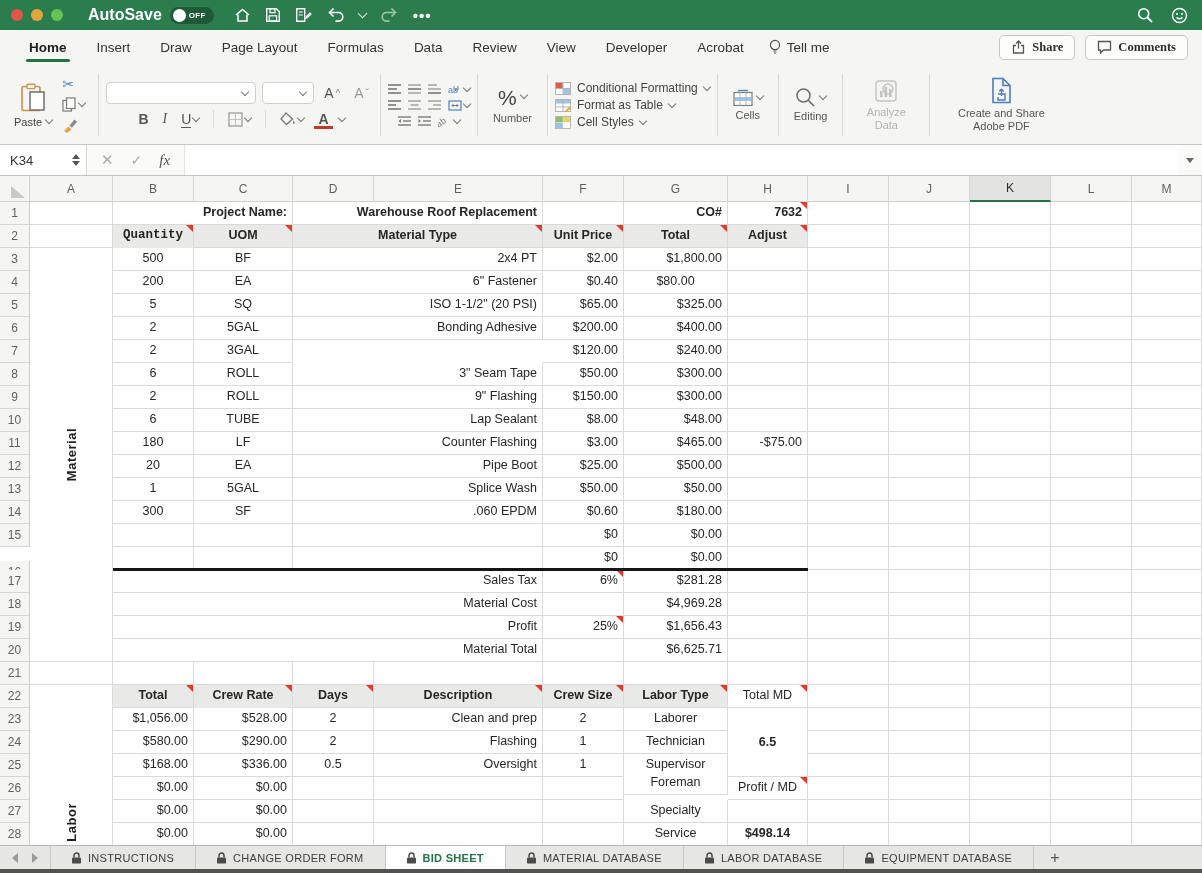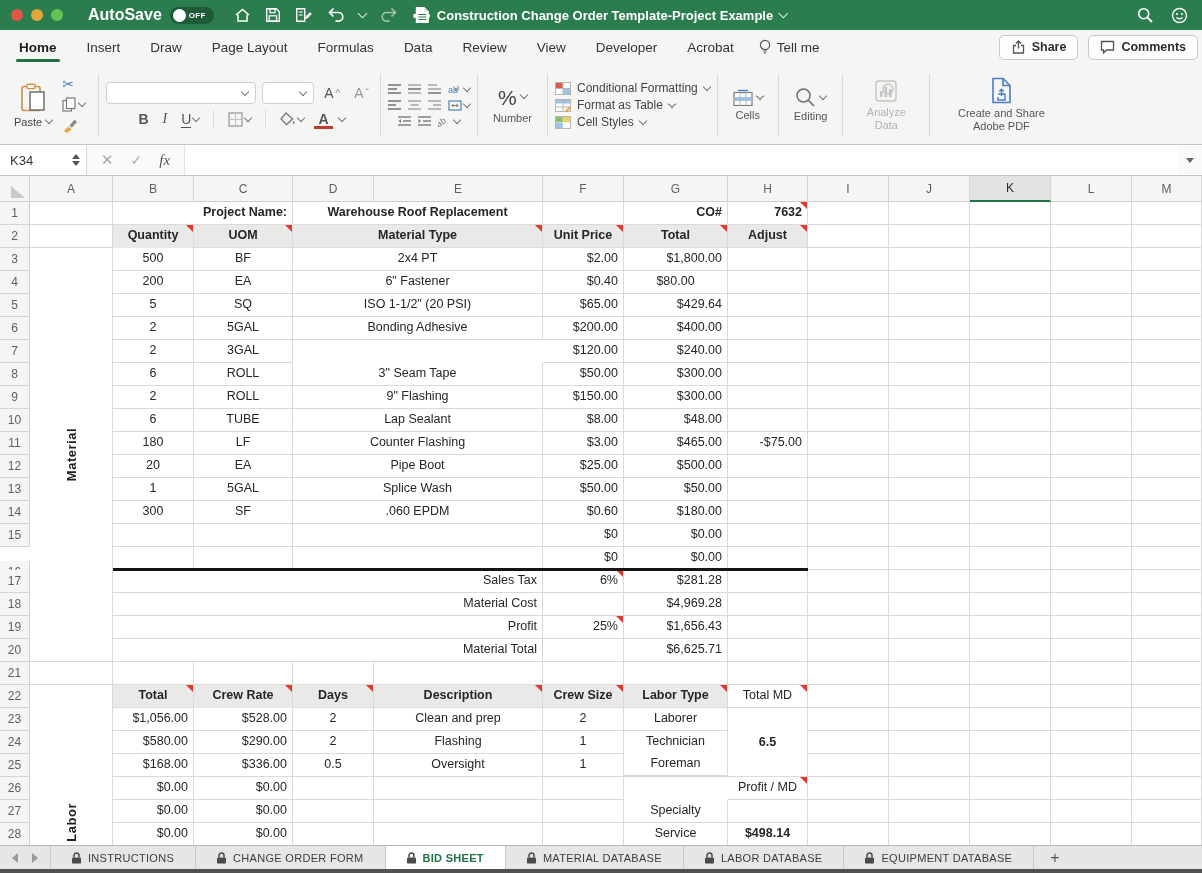--- a/index.html
+++ b/index.html
@@ -19,29 +19,29 @@
   .tb-icons { display:flex; align-items:center; gap:14px; margin-left:20px; }
   .tbi { display:flex; align-items:center; cursor:pointer; }
   .tbi.dim { opacity:.55; }
   .tb-ellipsis { font-size:15px; letter-spacing:1px; font-weight:bold; cursor:pointer; }
   .tb-title { position:absolute; left:50%; transform:translateX(-50%); display:flex; align-items:center; gap:7px; white-space:nowrap; }
   .tb-title-text { font-size:13px; font-weight:bold; }
   .tb-right { margin-left:auto; display:flex; gap:18px; padding-right:14px; align-items:center; }
   .chev-w { width:7px; height:7px; border-right:1.5px solid rgba(255,255,255,.85); border-bottom:1.5px solid rgba(255,255,255,.85); transform:rotate(45deg); margin-top:-4px; }
 
   
-  .menubar { height:34px; background:#f5f5f3; display:flex; align-items:center; padding:0 4px; }
+  .menubar { height:34px; background:#f5f5f3; display:flex; align-items:center; padding:0 14px; }
   #menu-tabs { display:flex; height:100%; }
   .mtab { padding:0 15px; font-size:13.5px; color:#333; display:flex; align-items:center; position:relative; cursor:pointer; white-space:nowrap; }
   .mtab.active { font-weight:bold; color:#1e1e1e; }
   .mtab.active::after { content:""; position:absolute; left:12px; right:12px; bottom:2px; height:3px; background:#217346; border-radius:2px; }
   .tellme { display:flex; align-items:center; gap:6px; font-size:13.5px; color:#333; padding:0 10px; cursor:pointer; }
   .mb-right { margin-left:auto; display:flex; gap:10px; }
   .mb-btn { display:flex; align-items:center; gap:6px; border:1px solid #c7c7c5; border-radius:5px; background:#fdfdfc; height:25px; padding:0 11px; font-size:12.5px; color:#2d2d2d; cursor:pointer; }
-  .mb-btn b { font-weight:bold; }
+  .mb-btn b { font-weight:bold;font-family:Liberation Serif, serif; }
 
   
   .ribbon { height:81px; background:#f5f5f3; border-bottom:1px solid #c6c6c4; display:flex; align-items:stretch; padding:6px 8px 4px 10px; }
   .rdiv { width:1px; background:#d8d8d6; margin:4px 7px; }
   .rgroup { display:flex; align-items:center; }
   .paste { flex-direction:column; justify-content:center; gap:3px; cursor:pointer; padding:0 4px; }
   .paste-label { font-size:11px; color:#444; display:flex; gap:4px; align-items:center; }
   .clipcol { display:flex; flex-direction:column; justify-content:center; gap:6px; padding:0 6px; }
   .mini { display:flex; align-items:center; gap:3px; cursor:pointer; }
   .scissors { color:#4a84c0; font-size:14px; line-height:1; }
@@ -86,21 +86,21 @@
   
   #sheet { position:relative; width:1202px; height:669px; background:#fff; overflow:hidden; }
   .corner { position:absolute; left:0; top:0; width:30px; height:26px; background:#f5f5f4; border-right:1px solid #cfcfcd; border-bottom:1px solid #cfcfcd; }
   .corner i { position:absolute; right:4px; bottom:3px; width:14px; height:12px; background:#c9c9c7; clip-path:polygon(0 0,100% 100%,0 100%); display:block; }
   .colhdr { position:absolute; top:0; height:26px; background:#f5f5f4; border-right:1px solid #d5d5d3; border-bottom:1px solid #cfcfcd; font-size:12px; color:#5f5f5f; display:flex; align-items:center; justify-content:center; cursor:pointer; }
   .colhdr.sel { background:#e3e3e1; border-bottom:2px solid #217346; color:#2d2d2d; }
   .rowhdr { position:absolute; left:0; width:30px; background:#f5f5f4; border-right:1px solid #cfcfcd; border-bottom:1px solid #d5d5d3; font-size:12px; color:#5f5f5f; display:flex; align-items:center; justify-content:center; cursor:pointer; }
   .cell { position:absolute; border-right:1px solid #dadad8; border-bottom:1px solid #dadad8; font-size:12.5px; color:#262626; line-height:21px; padding:0 5px; white-space:nowrap; overflow:hidden; background:#fff; cursor:cell; }
   .cell.hdr { background:#e9e9e7; font-weight:bold; text-align:center; }
   .cell.b { font-weight:bold; }
-  .a-l{text-align:center;} .a-c{text-align:center;} .a-r{text-align:right;}
+  .a-l{text-align:right;} .a-c{text-align:center;} .a-r{text-align:right;}
   .cell .tri { position:absolute; top:0; right:0; width:0; height:0; border-top:7px solid #e03a2f; border-left:7px solid transparent; }
   .cell.mid { display:flex; align-items:center; justify-content:center; padding:0; }
   .cell.vwrap { display:flex; align-items:center; justify-content:center; padding:0; }
   .vtext { writing-mode:vertical-rl; transform:rotate(180deg); font-weight:bold; font-size:13px; letter-spacing:.5px; color:#1f1f1f; }
   .thickline { position:absolute; height:3px; background:#151515; z-index:5; }
 
   
   .tabbar { height:24px; background:#e6e6e4; border-top:1px solid #b8b8b6; display:flex; align-items:stretch; }
   .tabnav { display:flex; align-items:center; gap:14px; padding:0 12px; border-right:1px solid #cacac8; }
   .tabnav i { width:0; height:0; display:block; cursor:pointer; }
@@ -158,31 +158,20 @@
         </svg>
     </span>
     <span class="chev-w"></span>
     <span class="tbi dim">
       <svg width="19" height="17" viewBox="0 0 19 17">
           <path d="M11.5 1.5 L15.5 5.5 L11.5 9.5" stroke="#fff" fill="none" stroke-width="1.6"></path>
           <path d="M15.2 5.5 h-8.7 a4.3 4.3 0 0 0 0 8.6 h3" stroke="#fff" fill="none" stroke-width="1.6"></path>
         </svg>
     </span>
     <span class="tb-ellipsis">•••</span>
-  </div>
-  <div class="tb-title">
-    <span>
-      <svg width="15" height="18" viewBox="0 0 15 18">
-          <path d="M1 1 h8.5 l4.5 4.5 V17 H1z" fill="#fff"></path>
-          <path d="M9.5 1 v4.5 H14" fill="#cfe3d4"></path>
-          <path d="M3.5 8.5 h8 M3.5 11 h8 M3.5 13.5 h8" stroke="#2b7d4e" stroke-width="1.1"></path>
-        </svg>
-    </span>
-    <span class="tb-title-text">Construction Change Order Template-Project Example</span>
-    <span class="chev-w"></span>
   </div>
   <div class="tb-right">
     <span class="tbi">
       <svg width="16" height="16" viewBox="0 0 16 16">
           <circle cx="6.7" cy="6.7" r="5" stroke="#fff" fill="none" stroke-width="1.6"></circle>
           <line x1="10.6" y1="10.6" x2="15" y2="15" stroke="#fff" stroke-width="1.8"></line>
         </svg>
     </span>
     <span class="tbi">
       <svg width="17" height="17" viewBox="0 0 17 17">
@@ -563,21 +552,21 @@
     <div class="cell a-l b" style="left: 293px; top: 26px; width: 250px; height: 23px; position: absolute;">Warehouse Roof Replacement</div>
     <div class="cell" style="left: 543px; top: 26px; width: 81px; height: 23px; position: absolute;"></div>
     <div class="cell a-r b" style="left: 624px; top: 26px; width: 104px; height: 23px; position: absolute;">CO#</div>
     <div class="cell a-r b" style="left: 728px; top: 26px; width: 80px; height: 23px; position: absolute;">7632<i class="tri"></i></div>
     <div class="cell" style="left: 808px; top: 26px; width: 81px; height: 23px; position: absolute;"></div>
     <div class="cell" style="left: 889px; top: 26px; width: 81px; height: 23px; position: absolute;"></div>
     <div class="cell" style="left: 970px; top: 26px; width: 81px; height: 23px; position: absolute;"></div>
     <div class="cell" style="left: 1051px; top: 26px; width: 81px; height: 23px; position: absolute;"></div>
     <div class="cell" style="left: 1132px; top: 26px; width: 70px; height: 23px; position: absolute;"></div>
     <div class="cell" style="left: 30px; top: 49px; width: 83px; height: 23px; position: absolute;"></div>
-    <div class="cell hdr" style="left: 113px; top: 49px; width: 81px; height: 36px; position: absolute;">Quantity<i class="tri"></i></div>
+    <div class="cell hdr" style="left: 113px; top: 49px; width: 81px; height: 36px; position: absolute; font-family: Liberation Mono, monospace;">Quantity<i class="tri"></i></div>
     <div class="cell hdr" style="left: 194px; top: 49px; width: 99px; height: 23px; position: absolute;">UOM<i class="tri"></i></div>
     <div class="cell hdr" style="left: 293px; top: 49px; width: 250px; height: 23px; position: absolute;">Material Type<i class="tri"></i></div>
     <div class="cell hdr" style="left: 543px; top: 49px; width: 81px; height: 23px; position: absolute;">Unit Price<i class="tri"></i></div>
     <div class="cell hdr" style="left: 624px; top: 49px; width: 104px; height: 23px; position: absolute;">Total<i class="tri"></i></div>
     <div class="cell hdr" style="left: 728px; top: 49px; width: 80px; height: 23px; position: absolute;">Adjust<i class="tri"></i></div>
     <div class="cell" style="left: 808px; top: 49px; width: 81px; height: 23px; position: absolute;"></div>
     <div class="cell" style="left: 889px; top: 49px; width: 81px; height: 23px; position: absolute;"></div>
     <div class="cell" style="left: 970px; top: 49px; width: 81px; height: 23px; position: absolute;"></div>
     <div class="cell" style="left: 1051px; top: 49px; width: 81px; height: 23px; position: absolute;"></div>
     <div class="cell" style="left: 1132px; top: 49px; width: 70px; height: 23px; position: absolute;"></div>
@@ -603,21 +592,21 @@
     <div class="cell" style="left: 728px; top: 95px; width: 80px; height: 23px; position: absolute;"></div>
     <div class="cell" style="left: 808px; top: 95px; width: 81px; height: 23px; position: absolute;"></div>
     <div class="cell" style="left: 889px; top: 95px; width: 81px; height: 23px; position: absolute;"></div>
     <div class="cell" style="left: 970px; top: 95px; width: 81px; height: 23px; position: absolute;"></div>
     <div class="cell" style="left: 1051px; top: 95px; width: 81px; height: 23px; position: absolute;"></div>
     <div class="cell" style="left: 1132px; top: 95px; width: 70px; height: 23px; position: absolute;"></div>
     <div class="cell a-c" style="left: 113px; top: 118px; width: 81px; height: 23px; position: absolute;">5</div>
     <div class="cell a-c" style="left: 194px; top: 118px; width: 99px; height: 23px; position: absolute;">SQ</div>
     <div class="cell a-l" style="left: 293px; top: 118px; width: 250px; height: 23px; position: absolute;">ISO 1-1/2" (20 PSI)</div>
     <div class="cell a-r" style="left: 543px; top: 118px; width: 81px; height: 23px; position: absolute;">$65.00</div>
-    <div class="cell a-r" style="left: 624px; top: 118px; width: 104px; height: 23px; position: absolute;">$429.64</div>
+    <div class="cell a-r" style="left: 624px; top: 118px; width: 104px; height: 23px; position: absolute;">$325.00</div>
     <div class="cell" style="left: 728px; top: 118px; width: 80px; height: 23px; position: absolute;"></div>
     <div class="cell" style="left: 808px; top: 118px; width: 81px; height: 23px; position: absolute;"></div>
     <div class="cell" style="left: 889px; top: 118px; width: 81px; height: 23px; position: absolute;"></div>
     <div class="cell" style="left: 970px; top: 118px; width: 81px; height: 23px; position: absolute;"></div>
     <div class="cell" style="left: 1051px; top: 118px; width: 81px; height: 23px; position: absolute;"></div>
     <div class="cell" style="left: 1132px; top: 118px; width: 70px; height: 23px; position: absolute;"></div>
     <div class="cell a-c" style="left: 113px; top: 141px; width: 81px; height: 23px; position: absolute;">2</div>
     <div class="cell a-c" style="left: 194px; top: 141px; width: 99px; height: 23px; position: absolute;">5GAL</div>
     <div class="cell a-l" style="left: 293px; top: 141px; width: 250px; height: 23px; position: absolute;">Bonding Adhesive</div>
     <div class="cell a-r" style="left: 543px; top: 141px; width: 81px; height: 23px; position: absolute;">$200.00</div>
@@ -833,21 +822,21 @@
     <div class="cell" style="left: 808px; top: 578px; width: 81px; height: 23px; position: absolute;"></div>
     <div class="cell" style="left: 889px; top: 578px; width: 81px; height: 23px; position: absolute;"></div>
     <div class="cell" style="left: 970px; top: 578px; width: 81px; height: 23px; position: absolute;"></div>
     <div class="cell" style="left: 1051px; top: 578px; width: 81px; height: 23px; position: absolute;"></div>
     <div class="cell" style="left: 1132px; top: 578px; width: 70px; height: 23px; position: absolute;"></div>
     <div class="cell a-r" style="left: 113px; top: 601px; width: 81px; height: 23px; position: absolute;">$0.00</div>
     <div class="cell a-r" style="left: 194px; top: 601px; width: 99px; height: 23px; position: absolute;">$0.00</div>
     <div class="cell" style="left: 293px; top: 601px; width: 81px; height: 23px; position: absolute;"></div>
     <div class="cell" style="left: 374px; top: 601px; width: 169px; height: 23px; position: absolute;"></div>
     <div class="cell" style="left: 543px; top: 601px; width: 81px; height: 23px; position: absolute;"></div>
-    <div class="cell a-c" style="left: 624px; top: 577px; width: 104px; height: 23px; position: absolute;">Foreman</div>
+    <div class="cell a-c" style="left: 624px; top: 596px; width: 104px; height: 23px; position: absolute;">Foreman</div>
     <div class="cell a-c" style="left: 728px; top: 601px; width: 80px; height: 23px; position: absolute;">Profit / MD<i class="tri"></i></div>
     <div class="cell" style="left: 808px; top: 601px; width: 81px; height: 23px; position: absolute;"></div>
     <div class="cell" style="left: 889px; top: 601px; width: 81px; height: 23px; position: absolute;"></div>
     <div class="cell" style="left: 970px; top: 601px; width: 81px; height: 23px; position: absolute;"></div>
     <div class="cell" style="left: 1051px; top: 601px; width: 81px; height: 23px; position: absolute;"></div>
     <div class="cell" style="left: 1132px; top: 601px; width: 70px; height: 23px; position: absolute;"></div>
     <div class="cell a-r" style="left: 113px; top: 624px; width: 81px; height: 23px; position: absolute;">$0.00</div>
     <div class="cell a-r" style="left: 194px; top: 624px; width: 99px; height: 23px; position: absolute;">$0.00</div>
     <div class="cell" style="left: 293px; top: 624px; width: 81px; height: 23px; position: absolute;"></div>
     <div class="cell" style="left: 374px; top: 624px; width: 169px; height: 23px; position: absolute;"></div>

